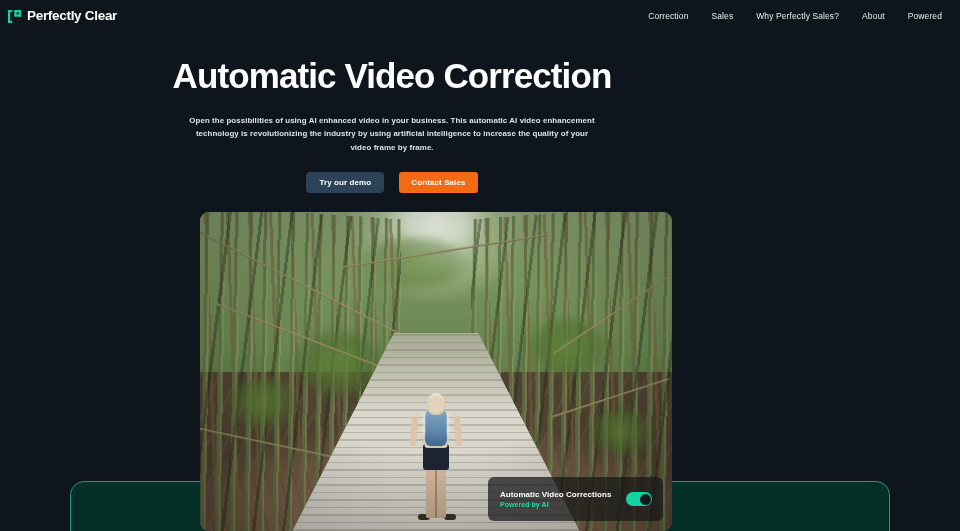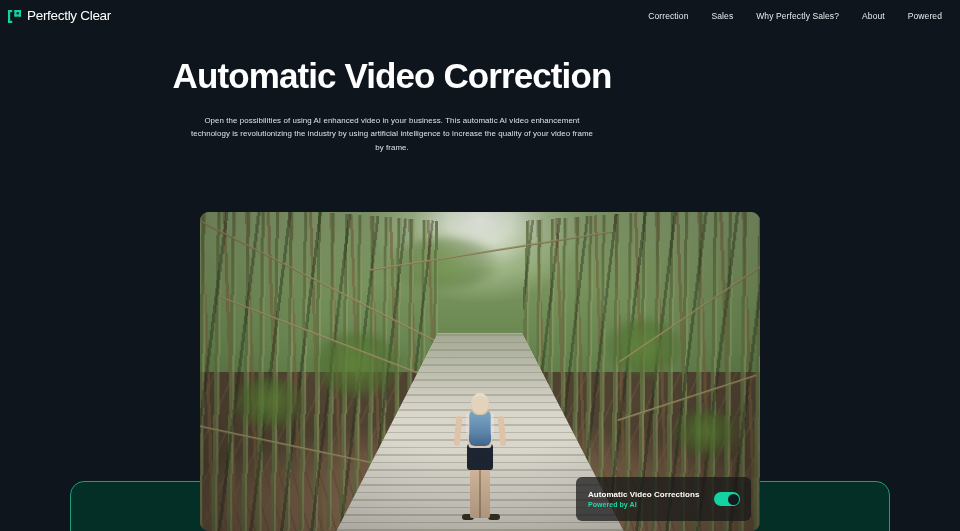--- a/index.html
+++ b/index.html
@@ -41,21 +41,21 @@
   .brand-mark {
     width: 13px;
     height: 13px;
     position: relative;
     flex: 0 0 auto;
     display: block;
   }
 
   .brand-name {
     font-size: 13.5px;
-    font-weight: 400;
+    font-weight: 700;
     letter-spacing: -0.3px;
     color: #ffffff;
     white-space: nowrap;
   }
 
   .main-nav {
     display: flex;
     align-items: center;
     gap: 23px;
     padding-right: 4px;
@@ -85,21 +85,21 @@
     font-weight: 700;
     letter-spacing: -0.9px;
     color: #ffffff;
   }
 
   .hero-subtitle {
     margin: 19px auto 0;
     width: 410px;
     font-size: 7.9px;
     line-height: 1.72;
-    font-weight: 400;
+    font-weight: 700;
     color: #dfe3e8;
     letter-spacing: 0.08px;
   }
 
   .hero-actions {
     margin-top: 17px;
     display: flex;
     align-items: center;
     justify-content: center;
     gap: 15px;
@@ -140,21 +140,21 @@
     border: 1px solid #1c9c80;
     border-radius: 14px 14px 0 0;
     z-index: 5;
   }
 
   
   .video-card {
     position: absolute;
     left: 200px;
     top: 212px;
-    width: 560px;
+    width: 472px;
     height: 319px;
     border-radius: 9px;
     overflow: hidden;
     z-index: 10;
     background: #2d3a28;
   }
 
   .video-scene {
     position: absolute;
     inset: 0;
@@ -420,20 +420,24 @@
     <span class="nav-link">Why Perfectly Sales?</span>
     <span class="nav-link">About</span>
     <span class="nav-link">Powered</span>
   </nav>
 
 </header>
 
 <section class="hero">
   <h1 class="hero-title">Automatic Video Correction</h1>
   <p class="hero-subtitle">Open the possibilities of using AI enhanced video in your business. This automatic AI video enhancement technology is revolutionizing the industry by using artificial intelligence to increase the quality of your video frame by frame.</p>
+  <div class="hero-actions">
+    <button class="btn btn-demo">Try our demo</button>
+    <button class="btn btn-sales">Contact Sales</button>
+  </div>
 </section>
 
 <div class="green-panel"></div>
 
 <div class="video-card">
 
   <div class="video-scene">
     <div class="canopy"></div>
     <div class="forest-floor"></div>
     <div class="floor-litter"></div>

